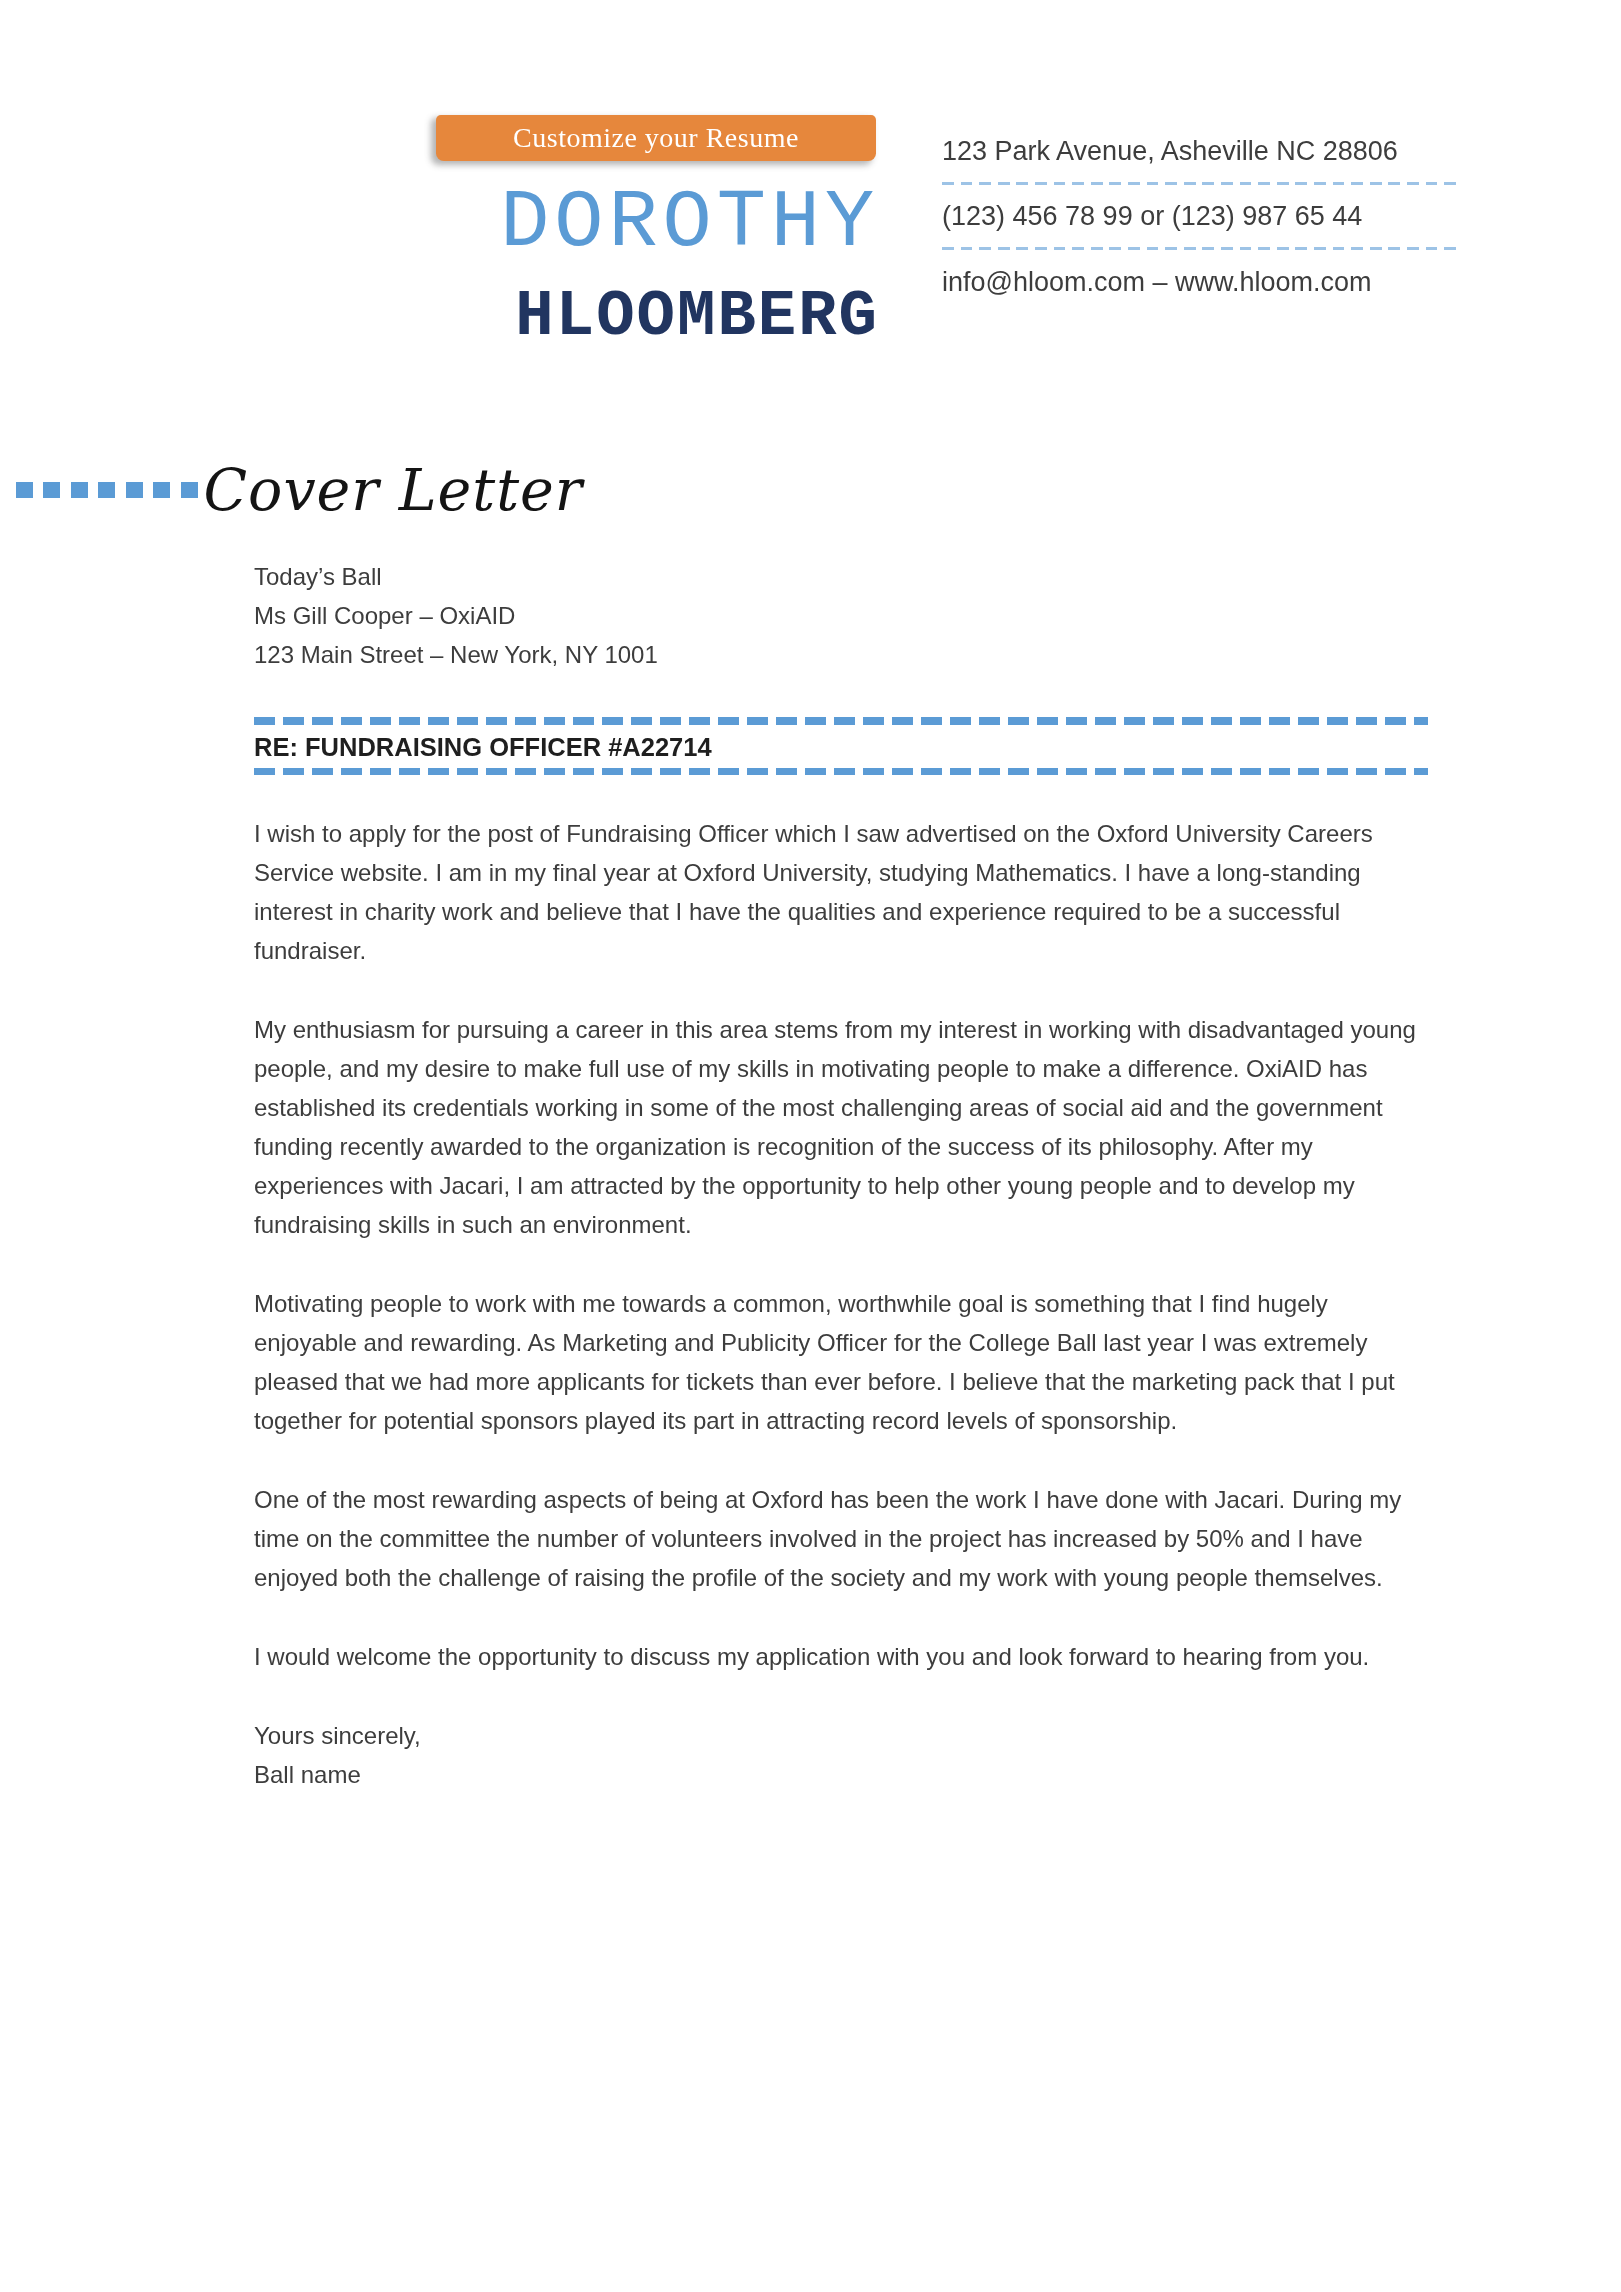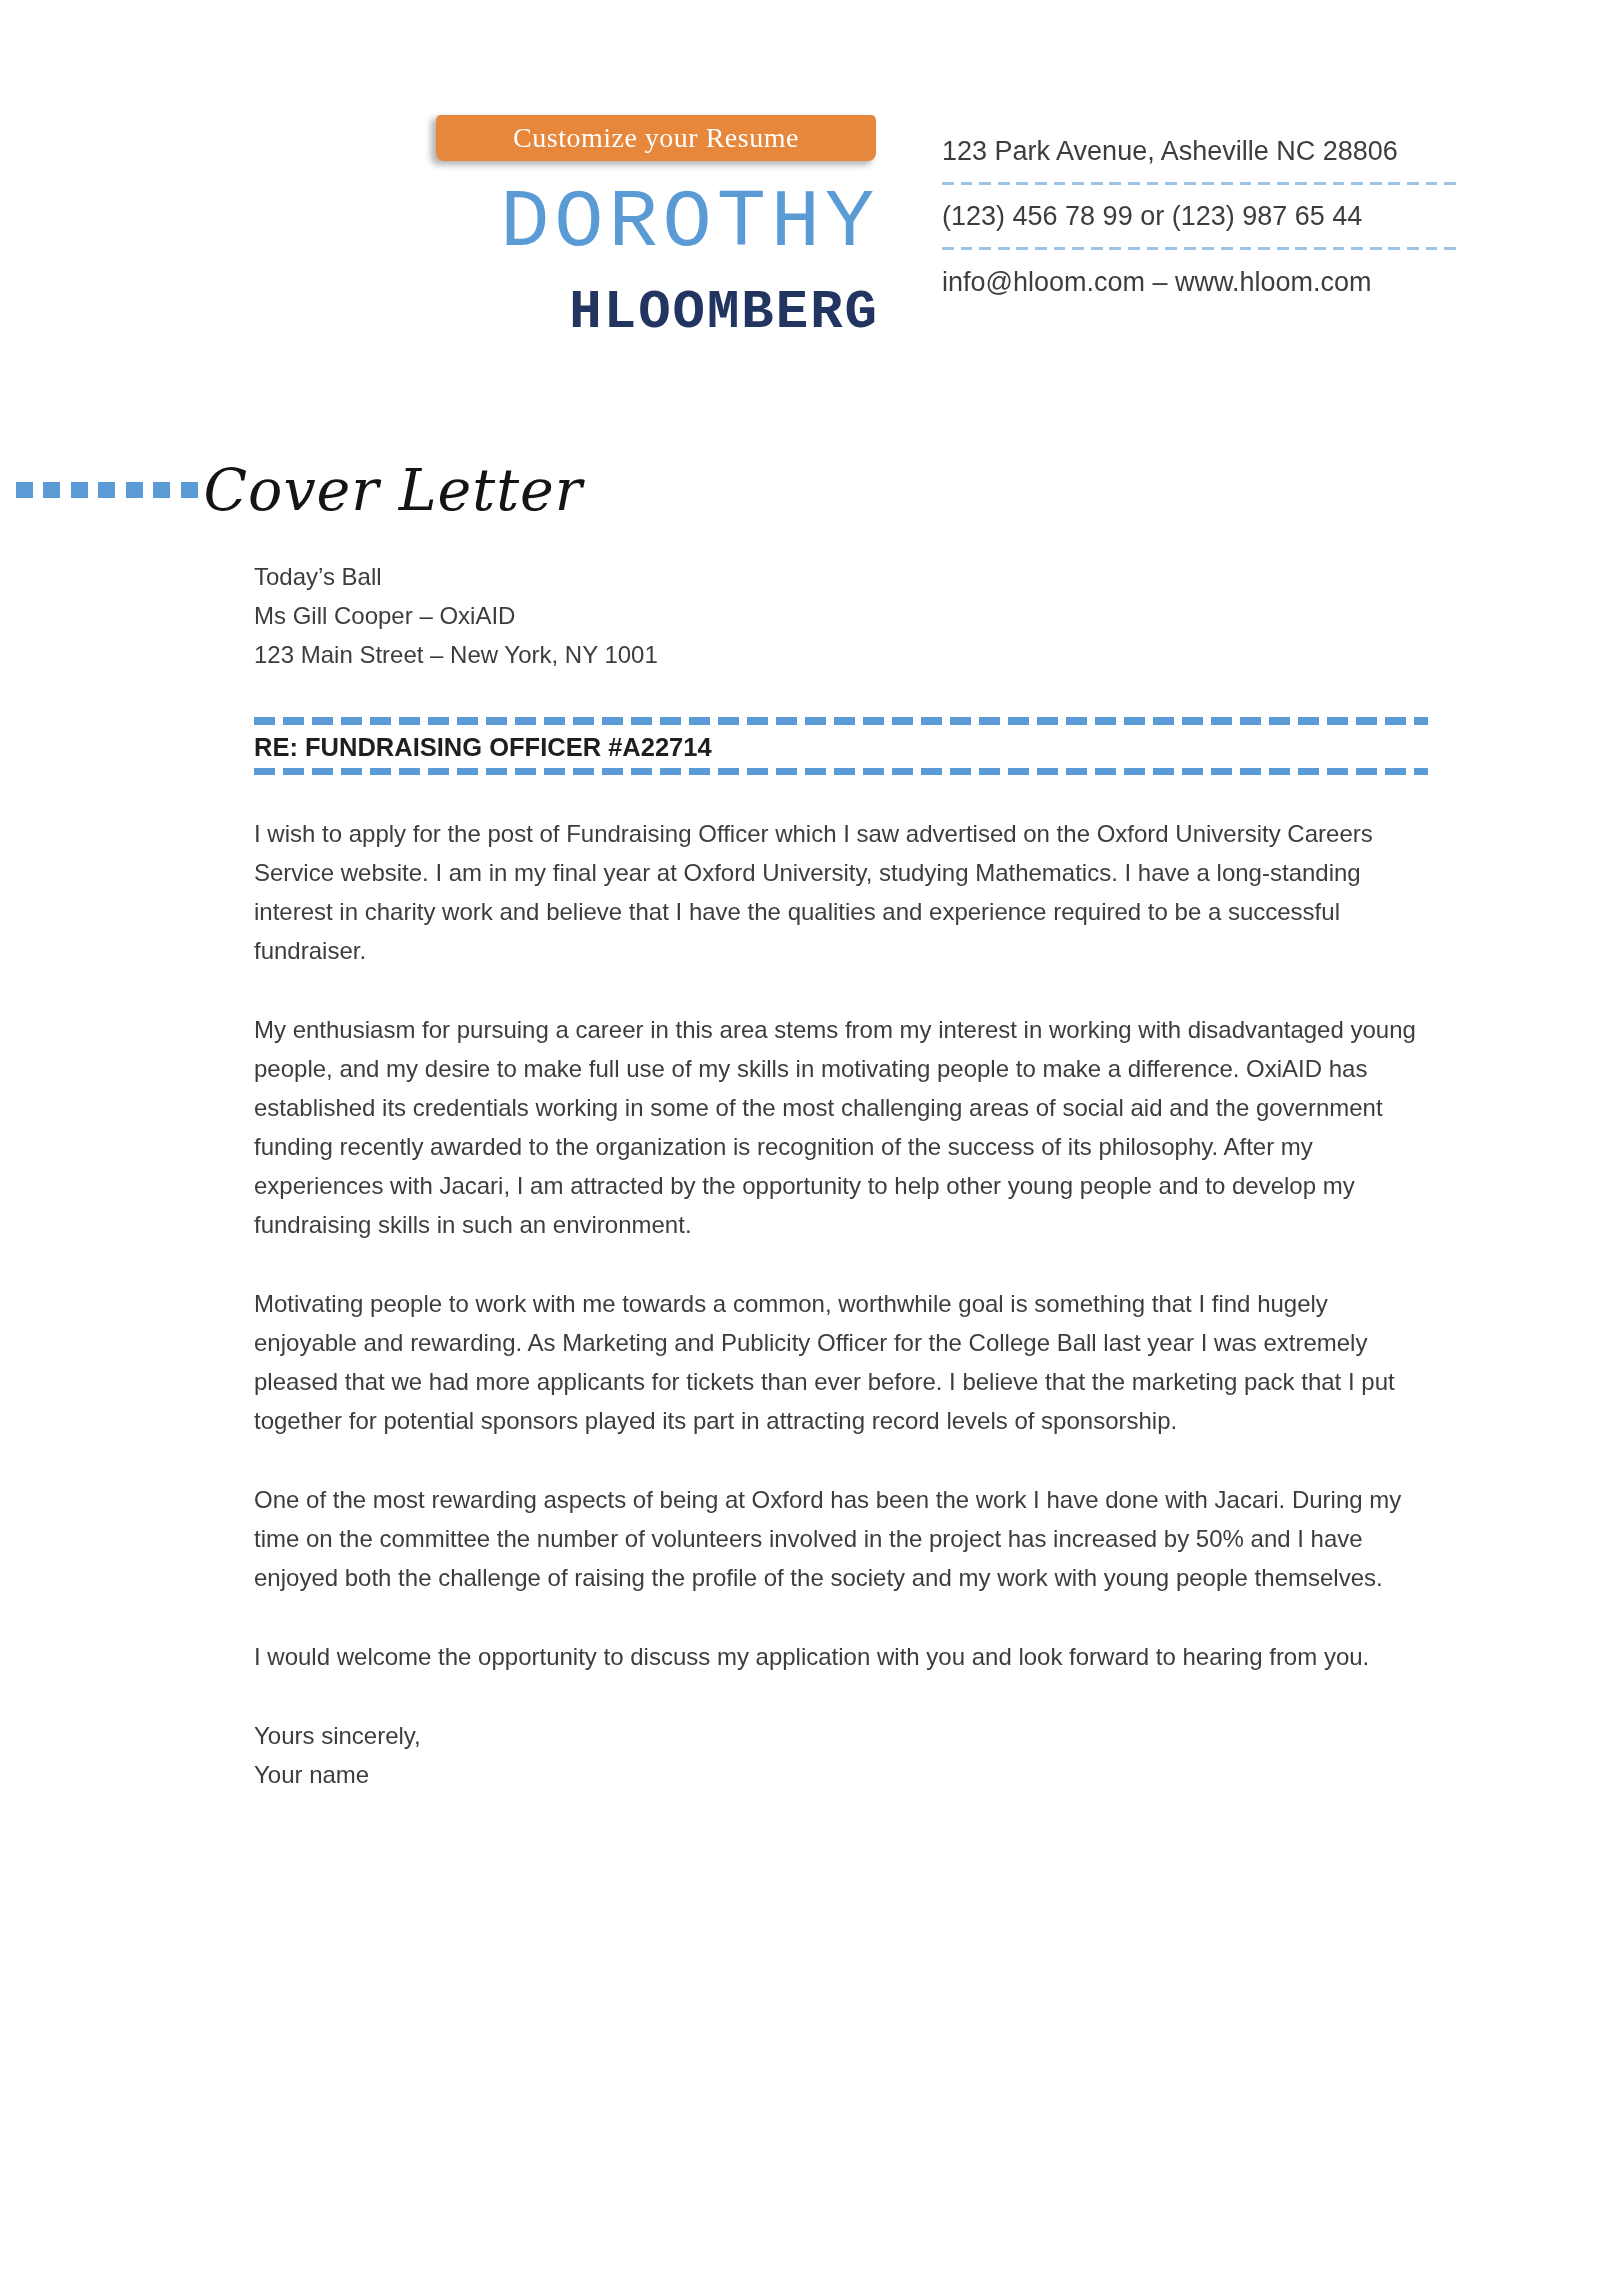--- a/index.html
+++ b/index.html
@@ -46,21 +46,21 @@
     line-height: 1.02;
     font-family: Liberation Mono, monospace;
   }
   .first-name {
     font-size: 82px;
     font-weight: 400;
     color: #5B9BD5;
     letter-spacing: 4.9px;
   }
   .last-name {
-    font-size: 54px;
+    font-size: 64px;
     font-weight: 700;
     color: #213560;
     letter-spacing: 2px;
     margin-top: 19.6px;
   }
 
   .contact {
     position: absolute;
     left: 926px;
     top: 135px;
@@ -195,18 +195,18 @@
     <div class="body-paragraphs">
       <p>I wish to apply for the post of Fundraising Officer which I saw advertised on the Oxford University Careers Service website. I am in my final year at Oxford University, studying Mathematics. I have a long-standing interest in charity work and believe that I have the qualities and experience required to be a successful fundraiser.</p>
       <p>My enthusiasm for pursuing a career in this area stems from my interest in working with disadvantaged young people, and my desire to make full use of my skills in motivating people to make a difference. OxiAID has established its credentials working in some of the most challenging areas of social aid and the government funding recently awarded to the organization is recognition of the success of its philosophy. After my experiences with Jacari, I am attracted by the opportunity to help other young people and to develop my fundraising skills in such an environment.</p>
       <p>Motivating people to work with me towards a common, worthwhile goal is something that I find hugely enjoyable and rewarding. As Marketing and Publicity Officer for the College Ball last year I was extremely pleased that we had more applicants for tickets than ever before. I believe that the marketing pack that I put together for potential sponsors played its part in attracting record levels of sponsorship.</p>
       <p>One of the most rewarding aspects of being at Oxford has been the work I have done with Jacari. During my time on the committee the number of volunteers involved in the project has increased by 50% and I have enjoyed both the challenge of raising the profile of the society and my work with young people themselves.</p>
       <p>I would welcome the opportunity to discuss my application with you and look forward to hearing from you.</p>
     </div>
 
     <div class="closing">
       <div>Yours sincerely,</div>
-      <div>Your name</div>
+      <div>Ball name</div>
     </div>
 
   </div>
 </div>
 
 
 </body></html>

